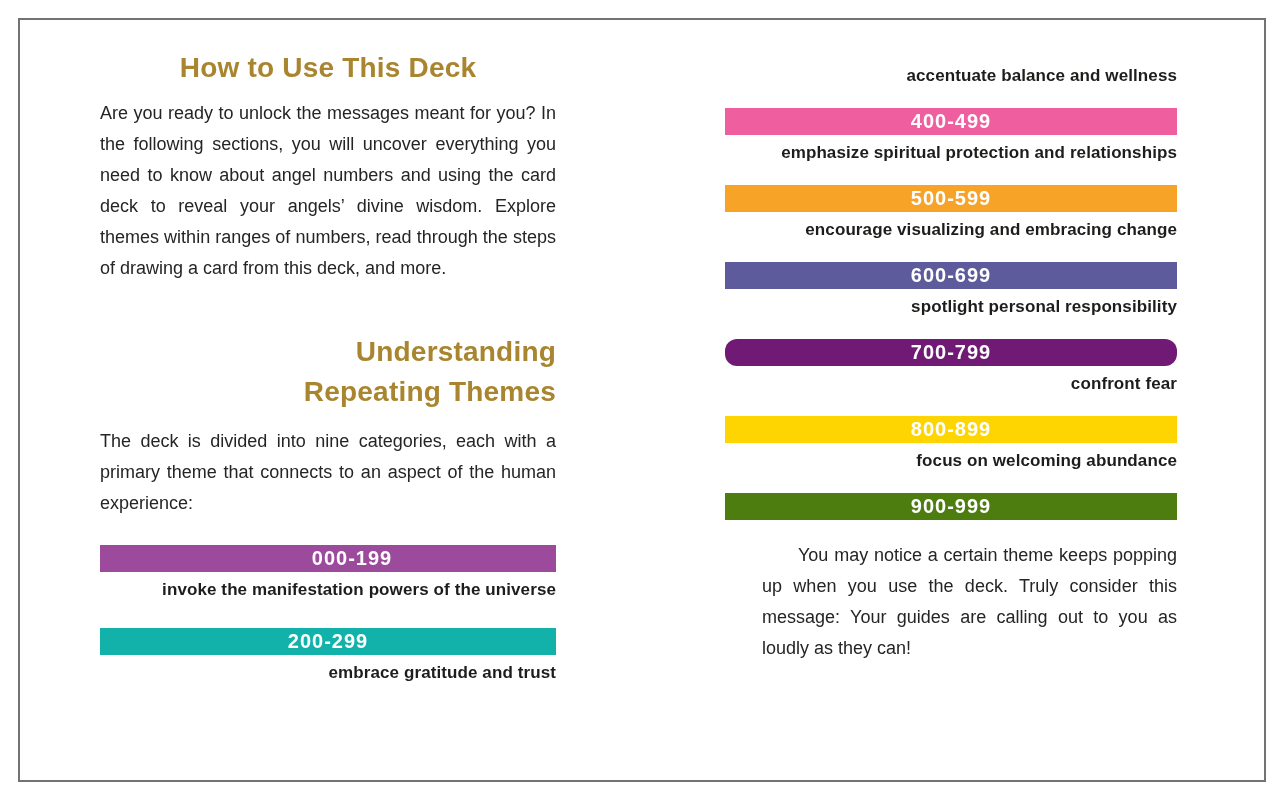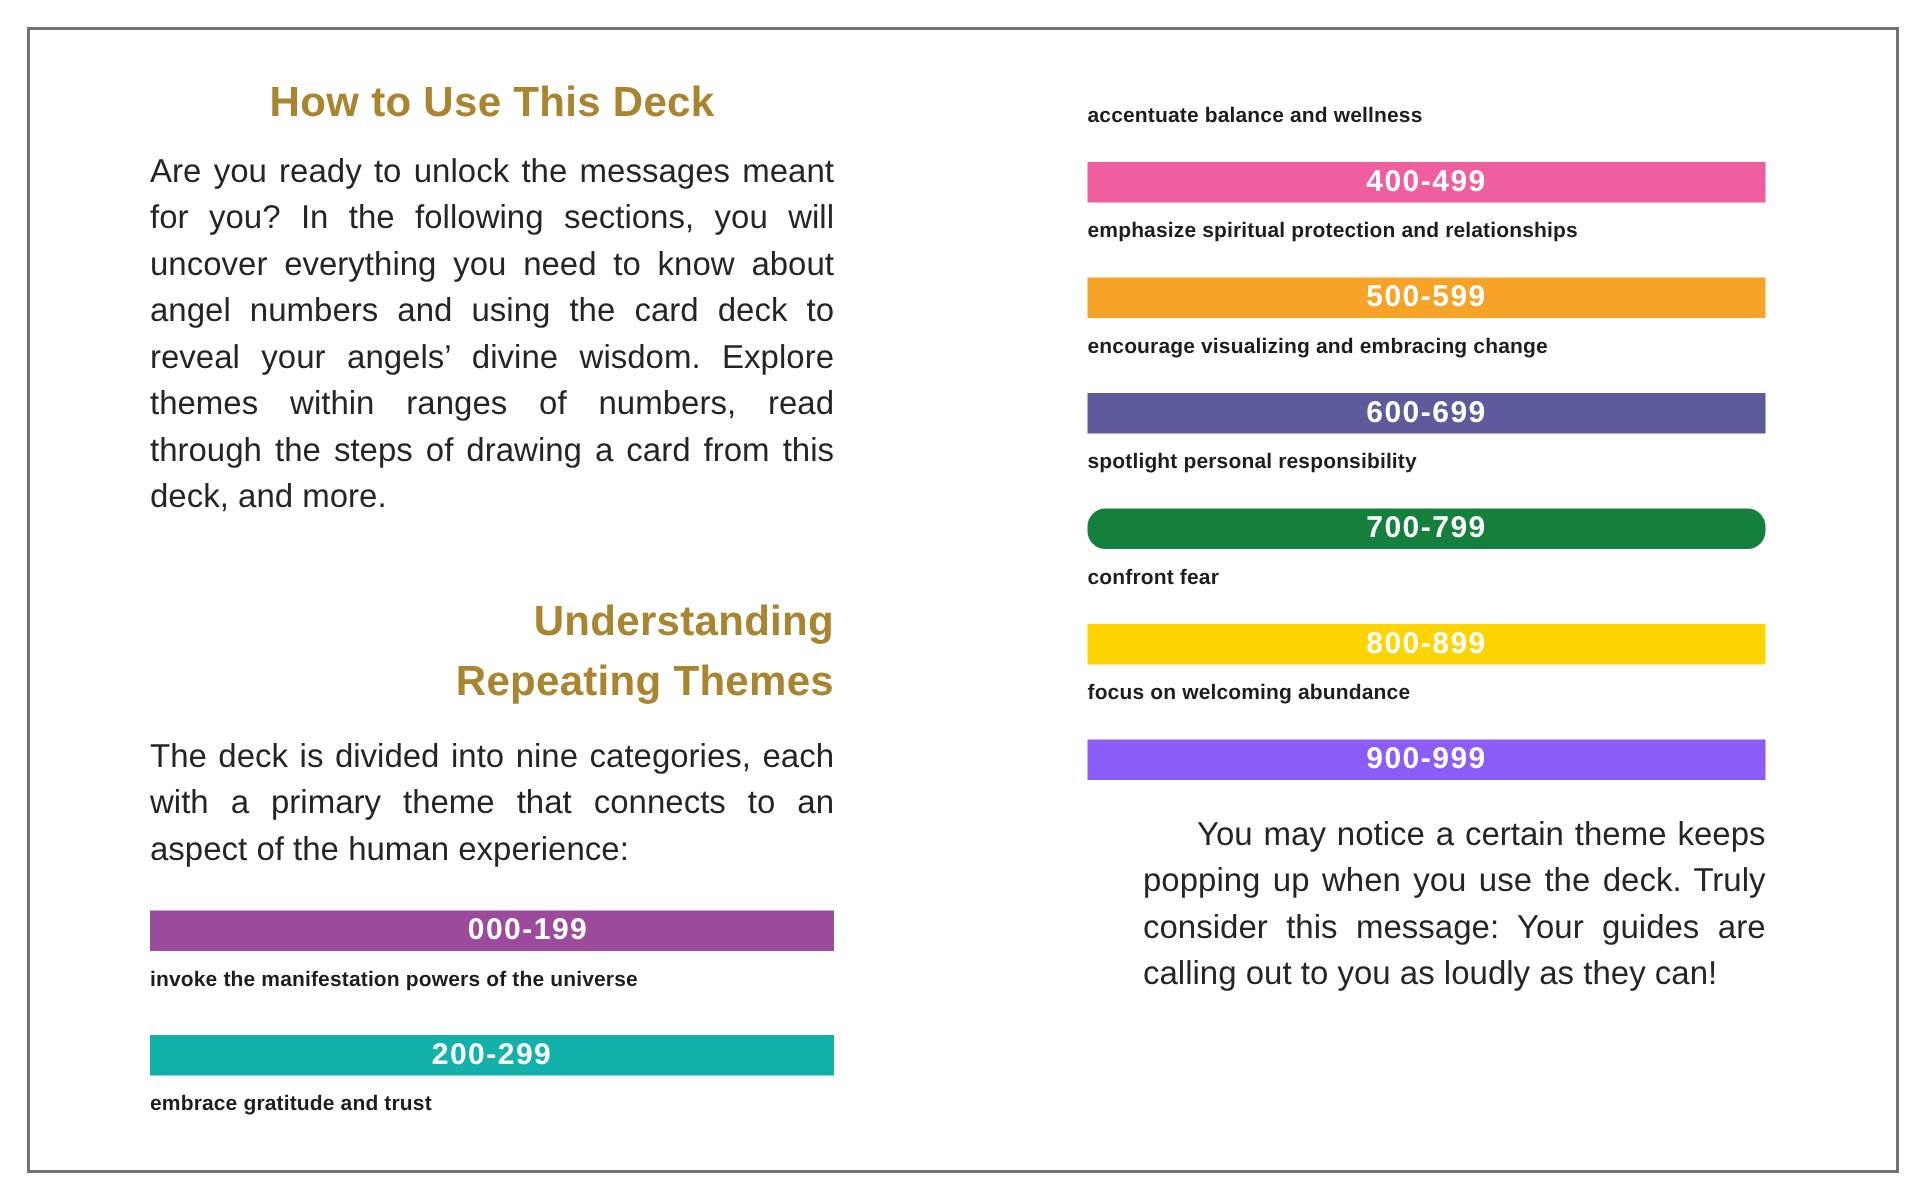--- a/index.html
+++ b/index.html
@@ -32,21 +32,21 @@
     font-size: 28px;
     font-weight: bold;
     color: #a8852e;
     line-height: 40px;
     letter-spacing: 0.2px;
   }
   h2.section-title span { display: block; text-align: right; }
 
   p.body {
     margin-top: 14px;
-    font-size: 22px;
+    font-size: 18px;
     line-height: 31px;
     text-align: justify;
     color: #262525;
   }
   p.body.indent { text-indent: 36px; margin-left: 37px; }
   p.closing { margin-top: 16px; }
 
   .range-block { margin-top: 26px; }
   .col-right .range-block { margin-top: 0; margin-bottom: 20px; }
   .col-right .spacer-top { height: 38px; }
@@ -57,22 +57,22 @@
     align-items: center;
     justify-content: center;
     color: #ffffff;
     font-size: 20px;
     font-weight: bold;
     letter-spacing: 1px;
   }
 
   .range-caption {
     margin-top: 6px;
-    text-align: left;
-    font-size: 14px;
+    text-align: right;
+    font-size: 17px;
     line-height: 24px;
     font-weight: bold;
     color: #1d1d1b;
     letter-spacing: 0.1px;
   }
 </style>
 </head>
 <body>
 
 <div class="frame">
@@ -126,35 +126,35 @@
     </div>
 
     <div class="range-block">
       <div class="range-bar" style="background: rgb(93, 91, 156);">
         <span>600-699</span>
       </div>
       <div class="range-caption">spotlight personal responsibility</div>
     </div>
 
     <div class="range-block">
-      <div class="range-bar" style="background: #15803d; border-radius: 12px;">
+      <div class="range-bar" style="background: #701a75; border-radius: 12px;">
         <span>700-799</span>
       </div>
       <div class="range-caption">confront fear</div>
     </div>
 
     <div class="range-block">
       <div class="range-bar" style="background: rgb(254, 213, 0);">
         <span>800-899</span>
       </div>
       <div class="range-caption">focus on welcoming abundance</div>
     </div>
 
     <div class="range-block">
-      <div class="range-bar" style="background: #8b5cf6;">
+      <div class="range-bar" style="background: #4d7c0f;">
         <span>900-999</span>
       </div>
     </div>
 
     <p class="body closing indent">You may notice a certain theme keeps popping up when you use the deck. Truly consider this message: Your guides are calling out to you as loudly as they can!</p>
   </div>
 
 </div>
 
 </body></html>

